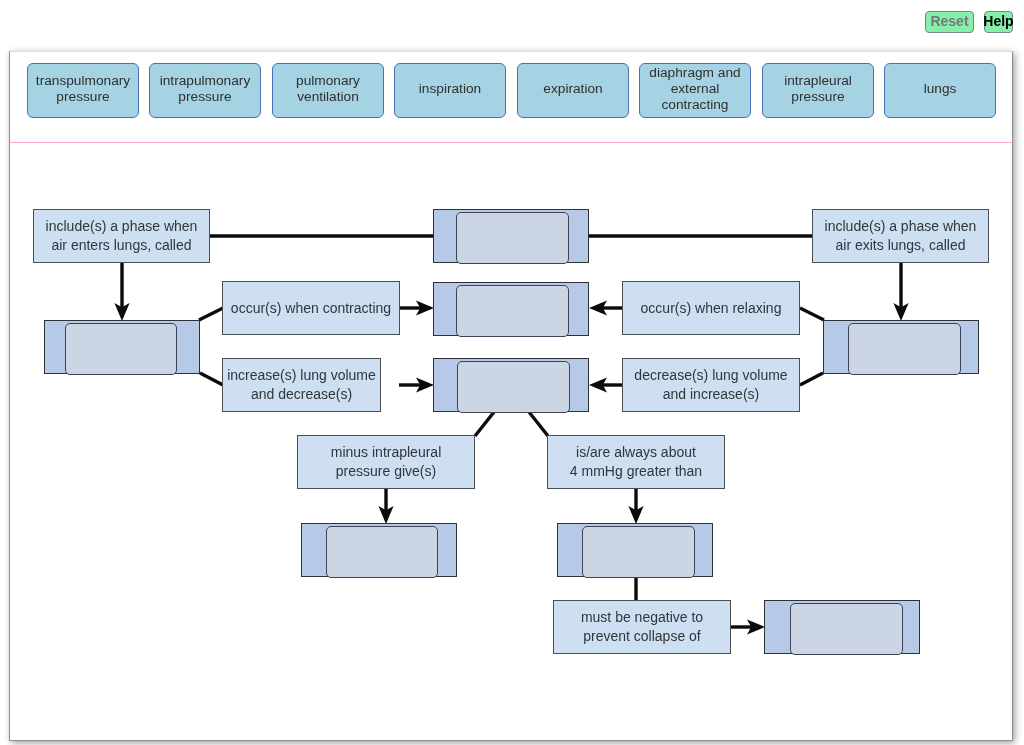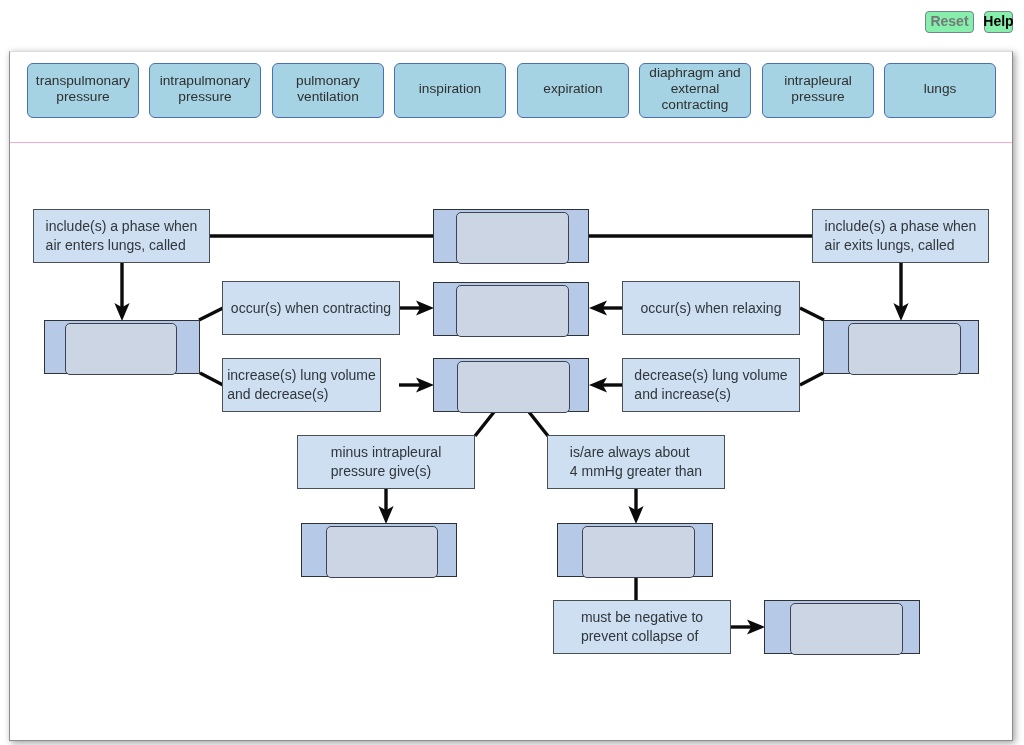--- a/index.html
+++ b/index.html
@@ -17,21 +17,21 @@
   .panel{position:absolute;left:9px;top:51px;width:1004px;height:690px;border:1px solid #8d8d8d;border-top-color:#dcdcdc;background:#fff;
          box-shadow:2px 2px 7px rgba(0,0,0,.38);box-sizing:border-box;}
   .bank{position:absolute;left:0;top:0;width:1002px;height:91px;border-bottom:1px solid #f9a8d4;box-sizing:border-box;}
   .bankitem{position:absolute;background:#a5d3e3;border:1.8px solid #4a6fb2;border-radius:6px;box-sizing:border-box;
     display:flex;align-items:center;justify-content:center;text-align:center;font-size:13.7px;color:#2f2f2f;
     line-height:16px;cursor:pointer;}
   .bankitem > div{position:relative;top:-2px;}
   .diagram{position:absolute;left:0;top:79px;width:1002px;height:611px;overflow:hidden;}
   svg.wires{position:absolute;left:0;top:0;pointer-events:none;}
   .lbl{position:absolute;background:#cddff0;border:1.2px solid #4b5057;box-sizing:border-box;
-       display:flex;align-items:center;justify-content:center;text-align:left;font-size:14px;color:#31363c;
+       display:flex;align-items:center;justify-content:center;text-align:center;font-size:14px;color:#31363c;
        line-height:19px;}
   .tgt{position:absolute;background:#b6c9e6;border:1.5px solid #2e3238;box-sizing:border-box;cursor:pointer;}
   .tgt .inner{position:absolute;background:#ccd5e3;border:1.4px solid #3d4355;border-radius:5px;box-sizing:border-box;}
 </style>
 </head>
 <body>
 
 <div id="root">
 
   <div class="topbar">

